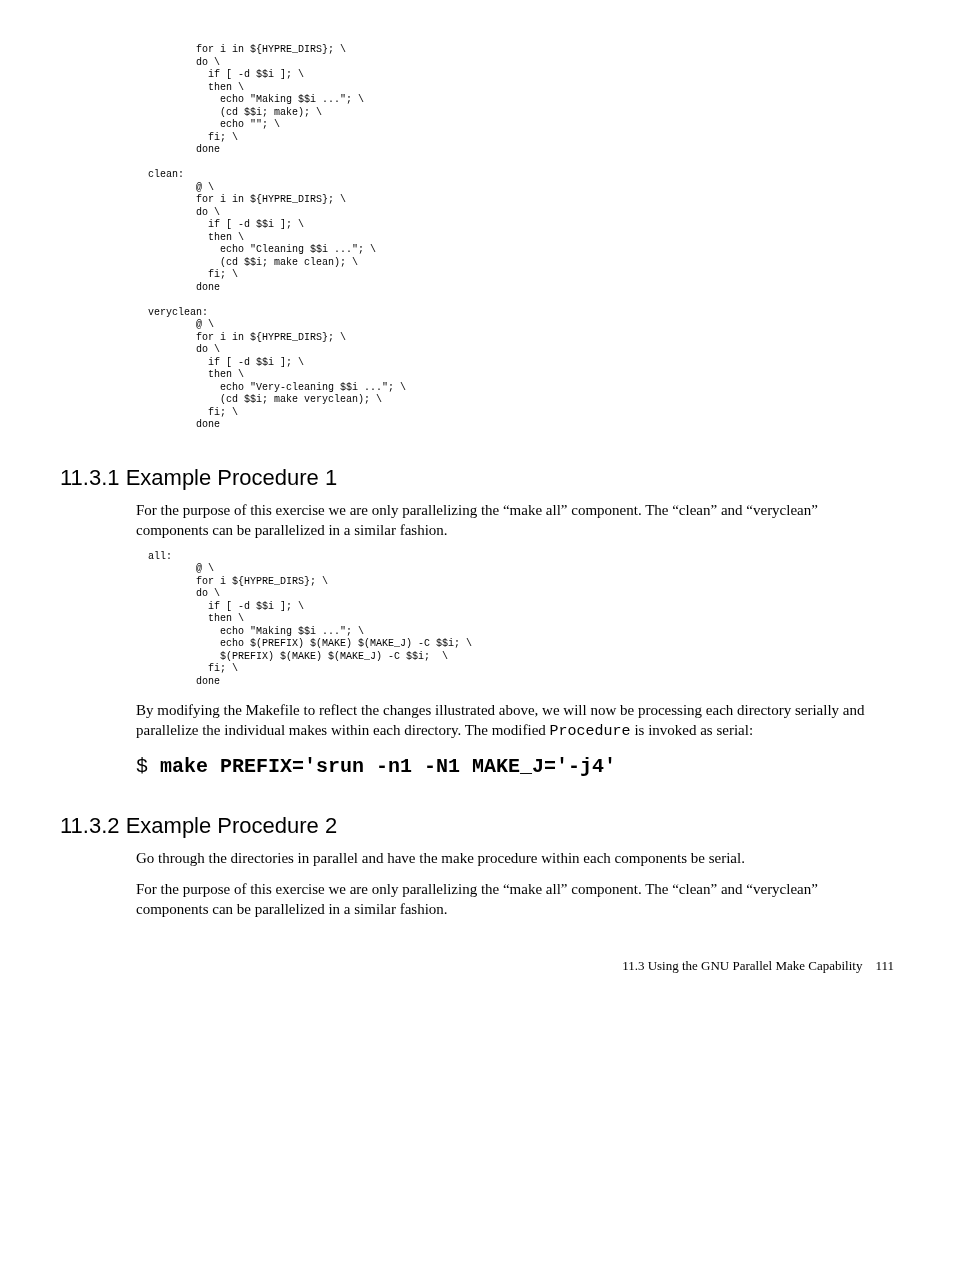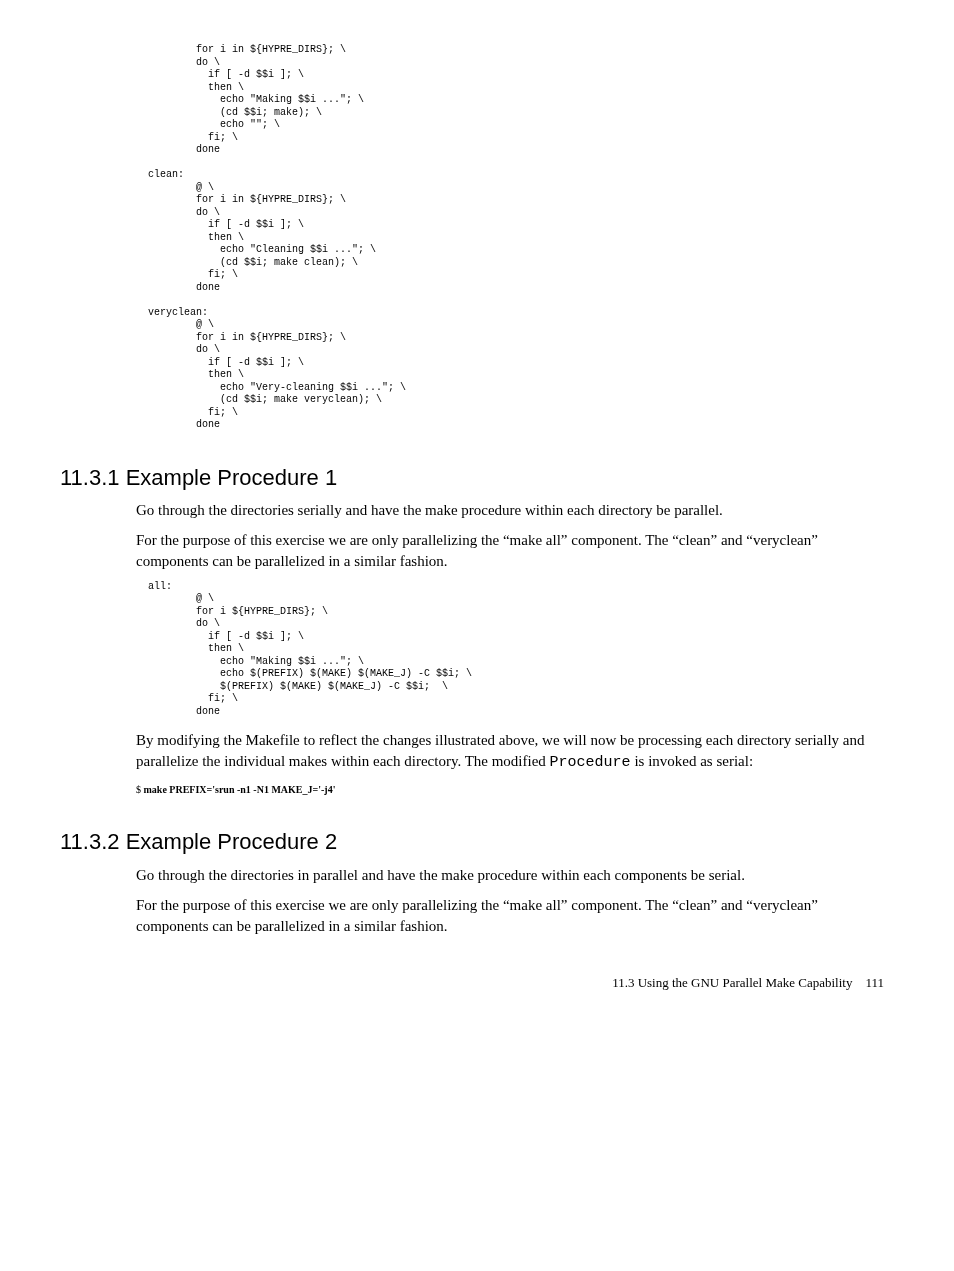--- a/index.html
+++ b/index.html
@@ -30,32 +30,31 @@
     margin-left: 76px;
     margin-right: 10px;
   }
   p {
     margin: 6px 0 10px 0;
   }
   .tt {
     font-family: "Courier New", Courier, monospace;
   }
   .cmd {
-    font-family: Liberation Serif, serif;
-    font-size: 10px;
+    font-family: Liberation Mono, monospace;
+    font-size: 20px;
     margin: 6px 0 10px 0;
   }
   .cmd b {
     font-weight: bold;
   }
   .footer {
     text-align: right;
     font-size: 13px;
     margin-top: 38px;
-    margin-right: 10px;
   }
 </style>
 </head>
 <body>
 
 <div class="content">
   <pre>        for i in ${HYPRE_DIRS}; \
         do \
           if [ -d $$i ]; \
           then \
@@ -84,21 +83,20 @@
           then \
             echo "Very-cleaning $$i ..."; \
             (cd $$i; make veryclean); \
           fi; \
         done</pre>
 </div>
 
 <h2>11.3.1 Example Procedure 1</h2>
 
 <div class="content">
-  <p>Go through the directories serially and have the make procedure within each directory be parallel.</p>
   <p>For the purpose of this exercise we are only parallelizing the “make all” component. The “clean” and “veryclean” components can be parallelized in a similar fashion.</p>
   <pre>all:
         @ \
         for i ${HYPRE_DIRS}; \
         do \
           if [ -d $$i ]; \
           then \
             echo "Making $$i ..."; \
             echo $(PREFIX) $(MAKE) $(MAKE_J) -C $$i; \
             $(PREFIX) $(MAKE) $(MAKE_J) -C $$i;  \

